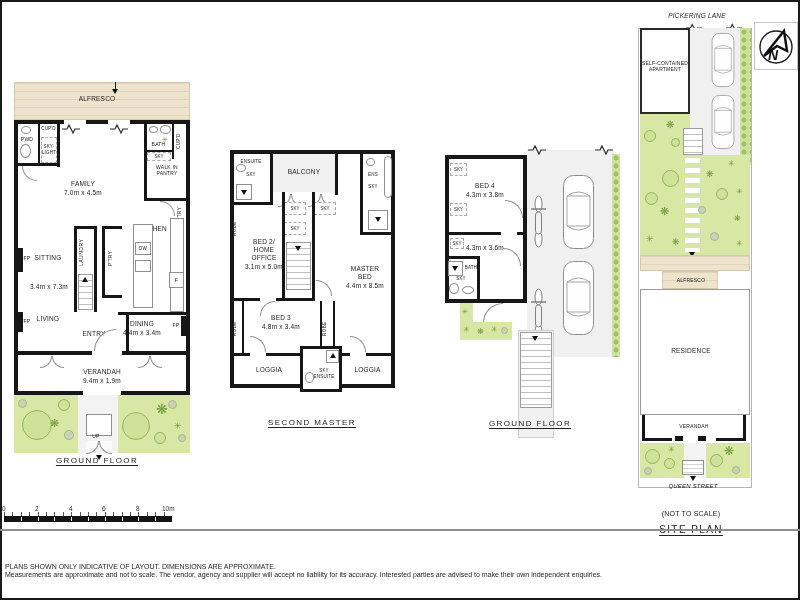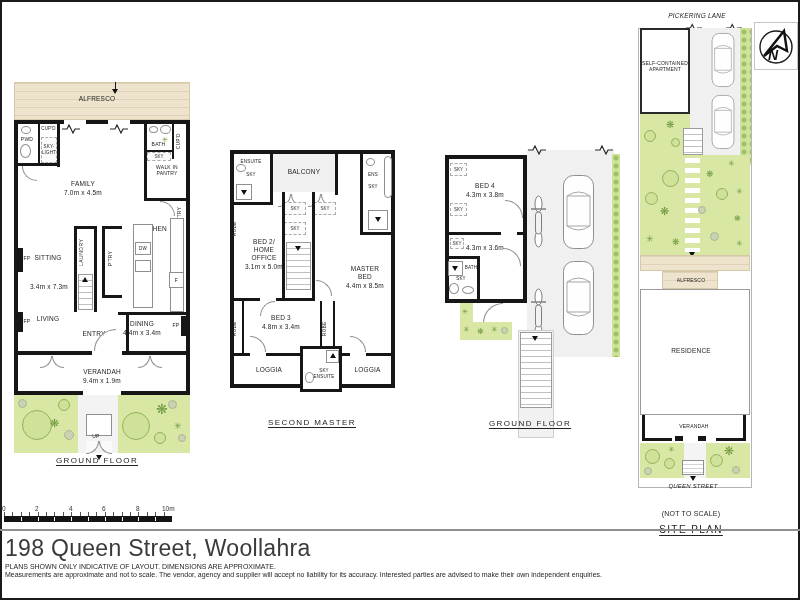--- a/index.html
+++ b/index.html
@@ -419,17 +419,16 @@
   <div class="snum" style="left:2px;top:505px">0</div>
   <div class="snum" style="left:35px;top:505px">2</div>
   <div class="snum" style="left:69px;top:505px">4</div>
   <div class="snum" style="left:102px;top:505px">6</div>
   <div class="snum" style="left:136px;top:505px">8</div>
   <div class="snum" style="left:162px;top:505px">10m</div>
   <div class="abs" style="left:4px;top:512px;width:168px;height:4px;background:repeating-linear-gradient(to right,#555 0 1px,transparent 1px 8.4px)"></div>
   <div class="abs" style="left:4px;top:516px;width:168px;height:6px;background:repeating-linear-gradient(to right,#141414 0 15.8px,#fff 15.8px 16.8px);border:1px solid #141414;box-sizing:border-box"></div>
 
   <div class="abs" style="left:0;top:529px;width:800px;border-top:2px solid #8f8f8f"></div>
-  <div class="addr" style="left:5px;top:535px">198 Queen Street, Woollahra</div>
   <div class="disc" style="left:5px;top:563px">PLANS SHOWN ONLY INDICATIVE OF LAYOUT. DIMENSIONS ARE APPROXIMATE.</div>
   <div class="disc" style="left:5px;top:571px">Measurements are approximate and not to scale. The vendor, agency and supplier will accept no liability for its accuracy. Interested parties are advised to make their own independent enquiries.</div>
 
 </div>
 
 </body></html>

